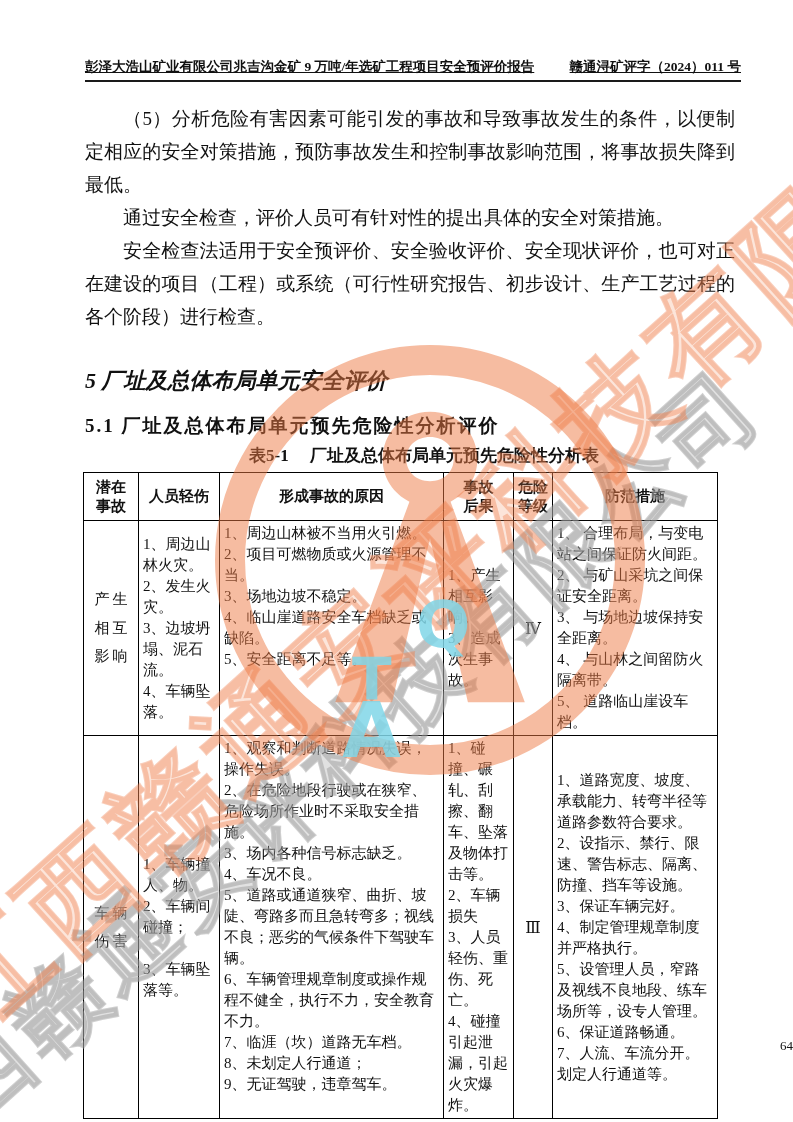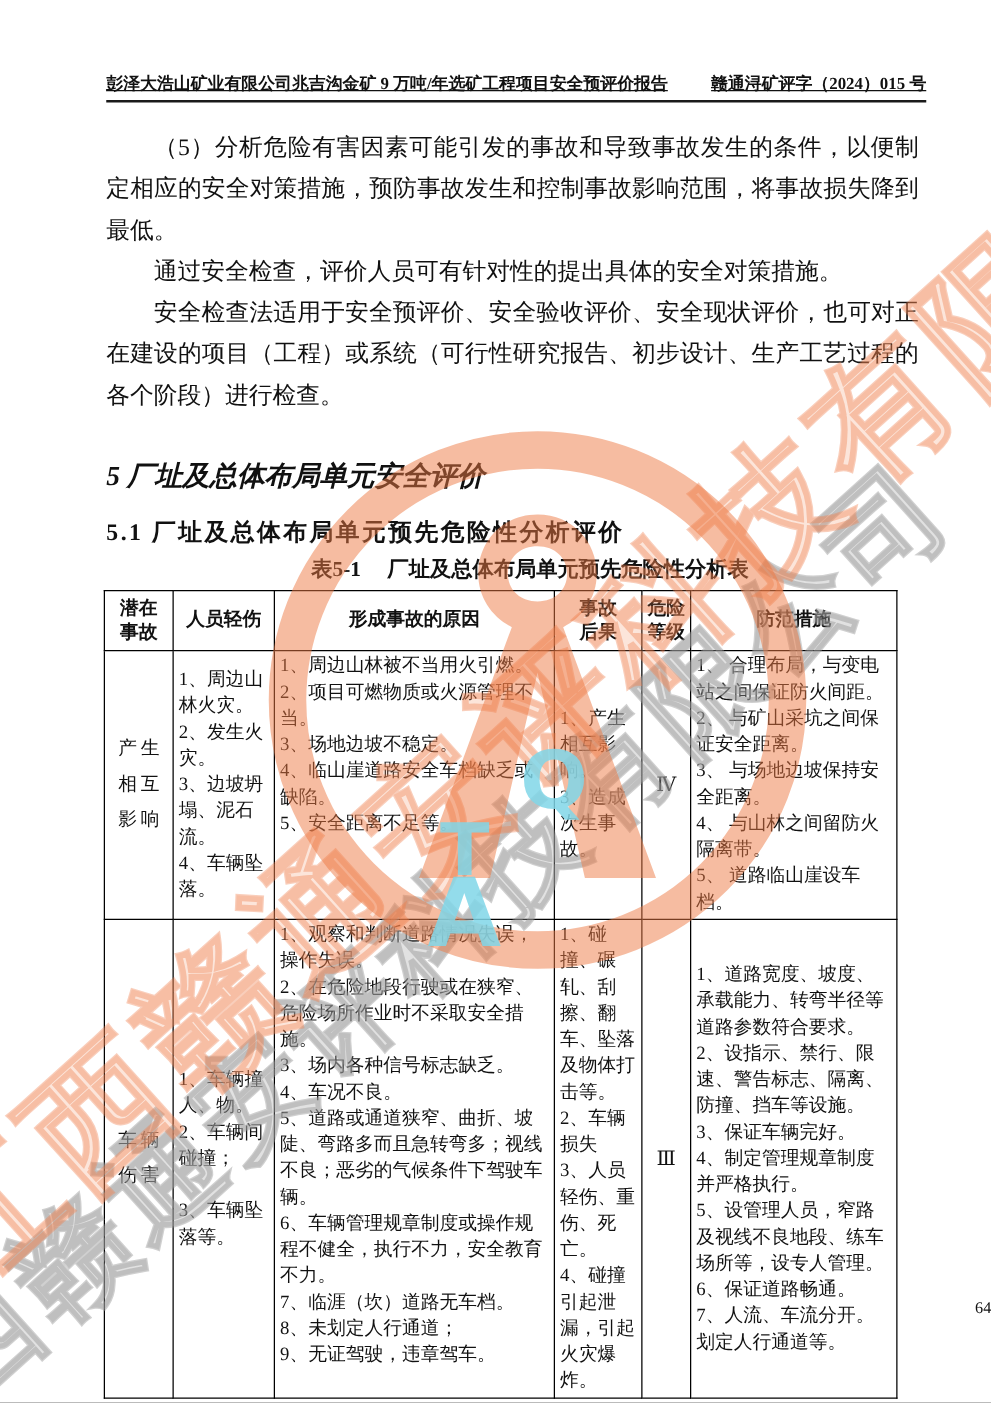--- a/index.html
+++ b/index.html
@@ -111,21 +111,21 @@
   .wm-t{left:352px;top:646px;font-size:58px;}
   .wm-a{left:342px;top:686px;font-size:76px;}
 </style>
 </head>
 <body>
 
 <div class="page">
 
   <div class="doc-header">
     <span>彭泽大浩山矿业有限公司兆吉沟金矿 9 万吨/年选矿工程项目安全预评价报告</span>
-    <span>赣通浔矿评字（2024）015 号</span>
+    <span>赣通浔矿评字（2024）011 号</span>
   </div>
 
   <div class="body-text">
     <p>（5）分析危险有害因素可能引发的事故和导致事故发生的条件，以便制定相应的安全对策措施，预防事故发生和控制事故影响范围，将事故损失降到最低。</p>
     <p>通过安全检查，评价人员可有针对性的提出具体的安全对策措施。</p>
     <p>安全检查法适用于安全预评价、安全验收评价、安全现状评价，也可对正在建设的项目（工程）或系统（可行性研究报告、初步设计、生产工艺过程的各个阶段）进行检查。</p>
   </div>
 
   <div class="h-section">5 厂址及总体布局单元安全评价</div>
   <div class="h-subsection">5.1 厂址及总体布局单元预先危险性分析评价</div>

